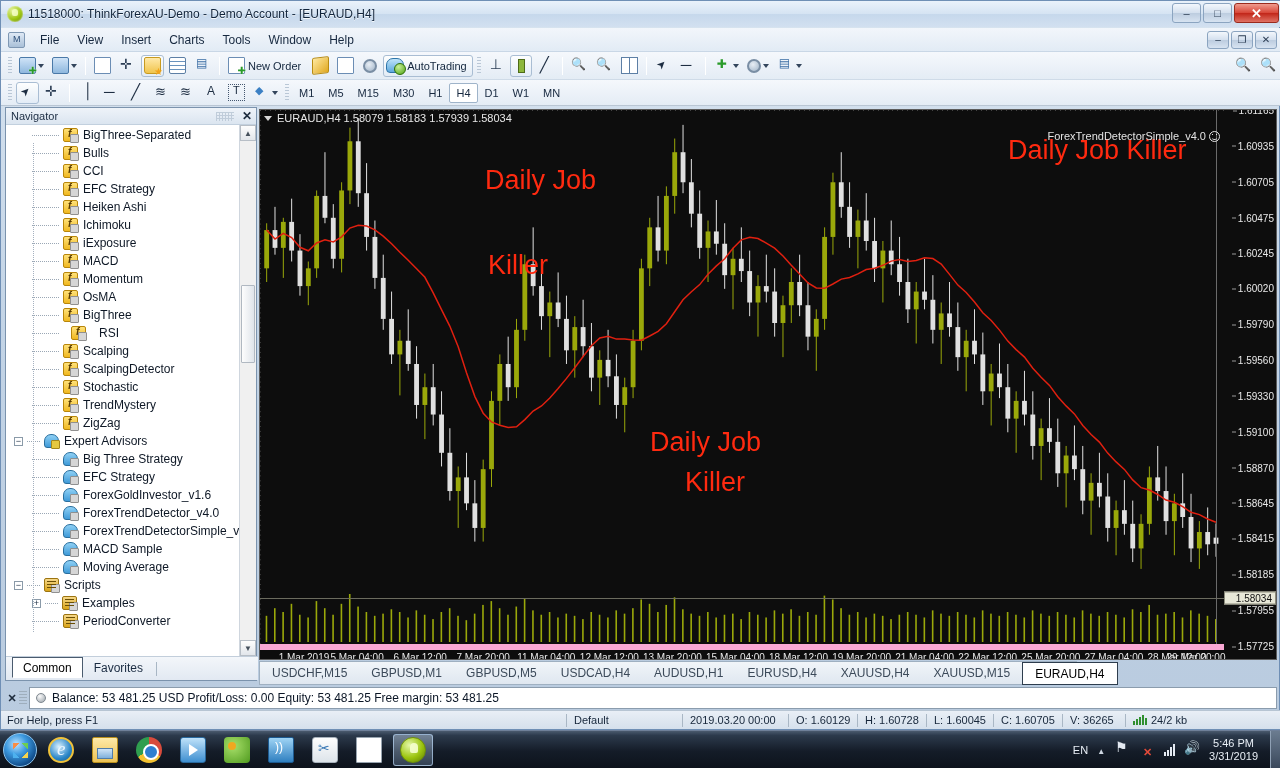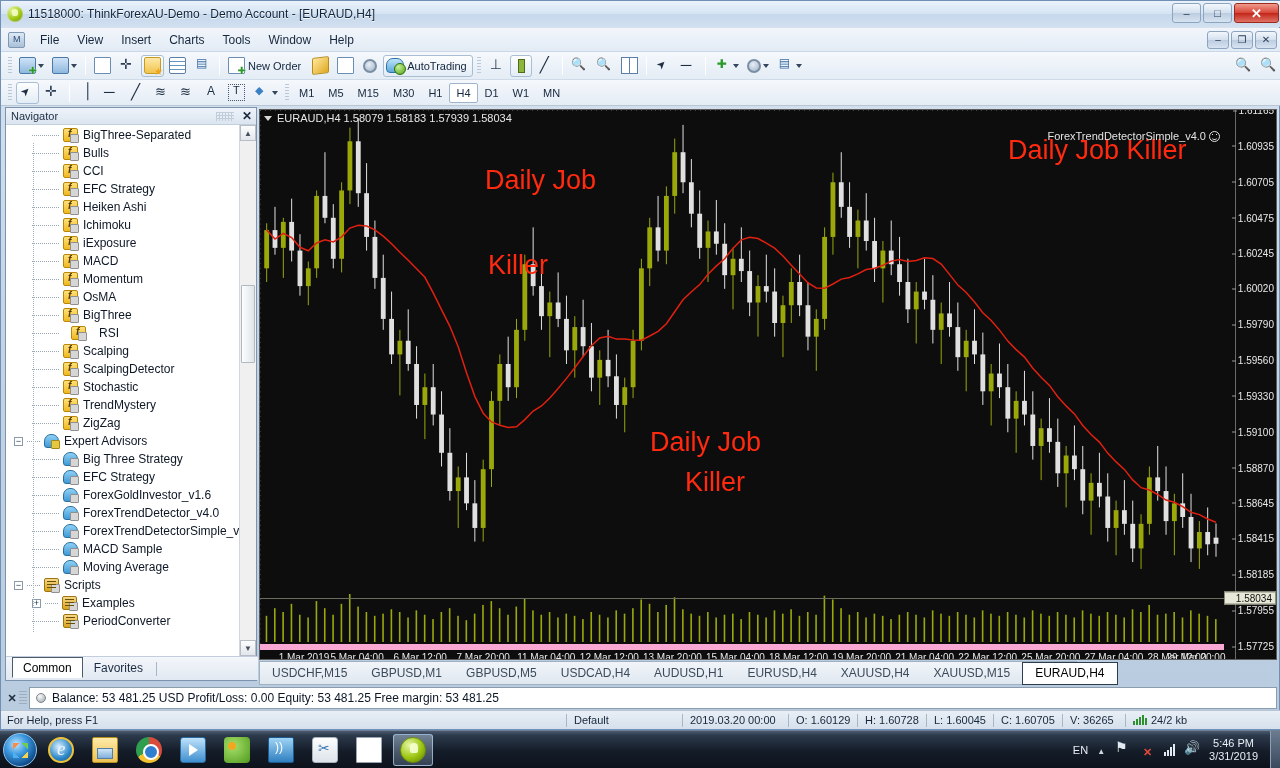--- a/index.html
+++ b/index.html
@@ -259,21 +259,21 @@
   }
   #indicator-label .smiley::after {
     content: ""; position: absolute; left: 2px; top: 5px; width: 5px; height: 2px;
     border-bottom: 1px solid #e3e3e3; border-radius: 0 0 4px 4px;
   }
   #indicator-label .smiley::before {
     content: ""; position: absolute; left: 2px; top: 2px; width: 1px; height: 1px;
     background: #e3e3e3; box-shadow: 4px 0 0 #e3e3e3;
   }
   #price-axis {
-    position: absolute; right: 0; top: 0; width: 41px; height: 100%;
+    position: absolute; right: 0; top: 0; width: 60px; height: 100%;
     border-left: 1px solid #6a6a6a; z-index: 5;
   }
   .price-tick {
     position: absolute; right: 2px; font-size: 10px; color: #e8e8e8; white-space: nowrap;
     transform: translateY(-50%);
   }
   .price-tick::before {
     content: ""; position: absolute; left: -6px; top: 50%; width: 4px; height: 1px; background: #9a9a9a;
   }
   #price-current {
@@ -294,21 +294,21 @@
     transform: translateX(-50%);
   }
   #candles { position: absolute; left: 0; top: 0; right: 52px; bottom: 15px; }
   #annotations { position: absolute; left: 0; top: 0; right: 52px; bottom: 15px; z-index: 3; }
   .annot { position: absolute; color: #ff2a10; white-space: nowrap; }
 
   
   #chart-tabs {
     position: absolute; left: 258px; top: 660px; width: 818px; height: 24px;
     background: linear-gradient(to bottom,#f1f5f9,#dfe7f0);
-    border: 1px solid #9fb0c1; display: flex; align-items: center;
+    border: 1px solid #9fb0c1; display: flex; align-items: flex-start;
   }
   .ctab {
     height: 22px; padding: 0 12px; font-size: 12px; color: #3c4a5a;
     display: flex; align-items: center;
   }
   .ctab.active { background: #fff; border: 1px solid #2e3d4d; color: #000; height: 23px; }
   .ctab-sep { width: 1px; height: 13px; background: #a9b7c5; align-self: center; }
 
   
   #terminal {

